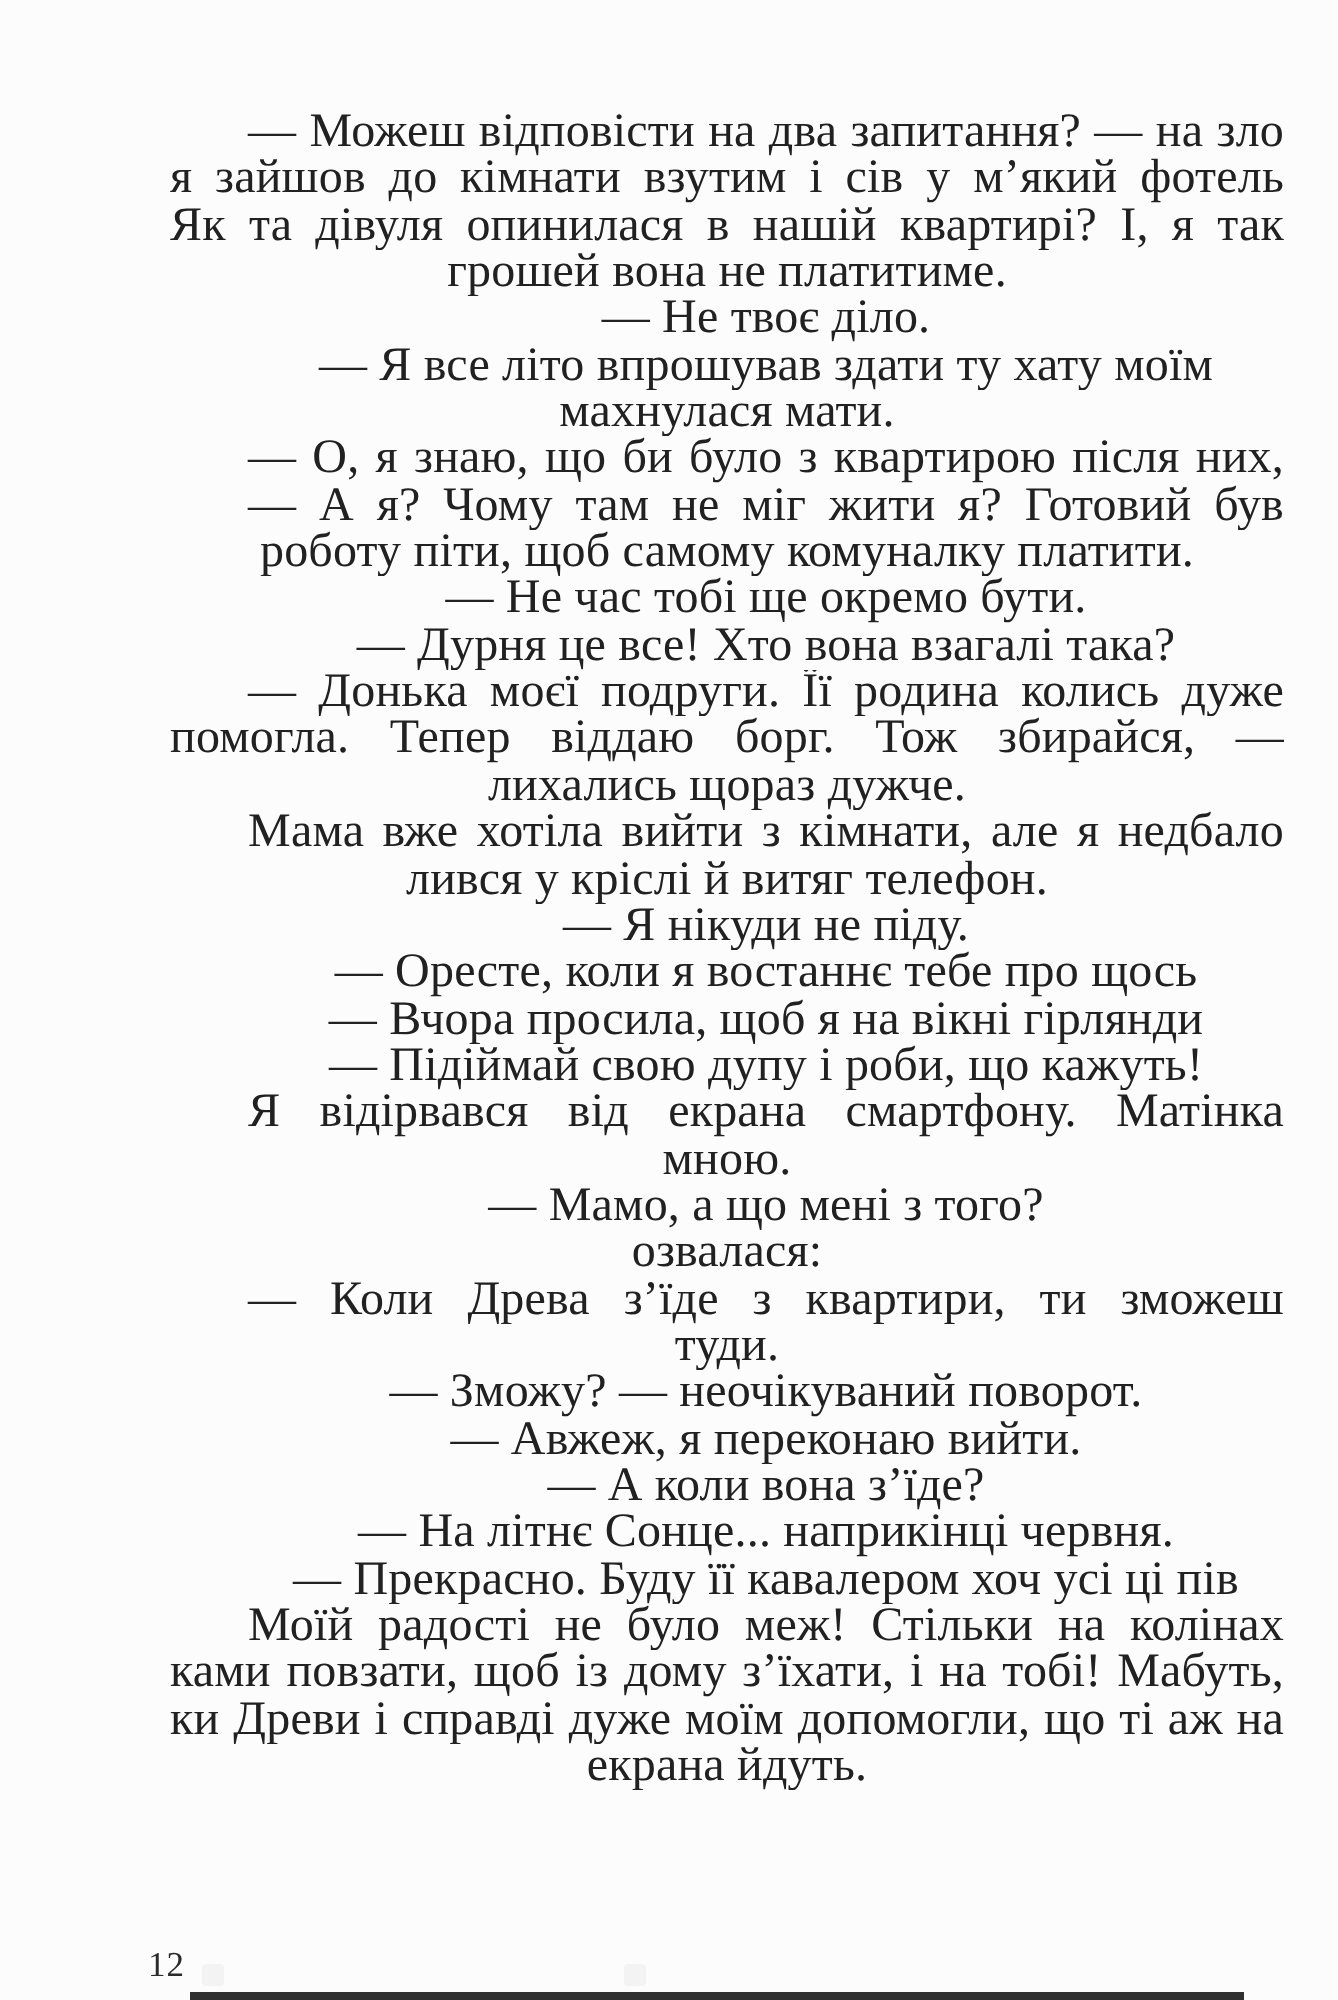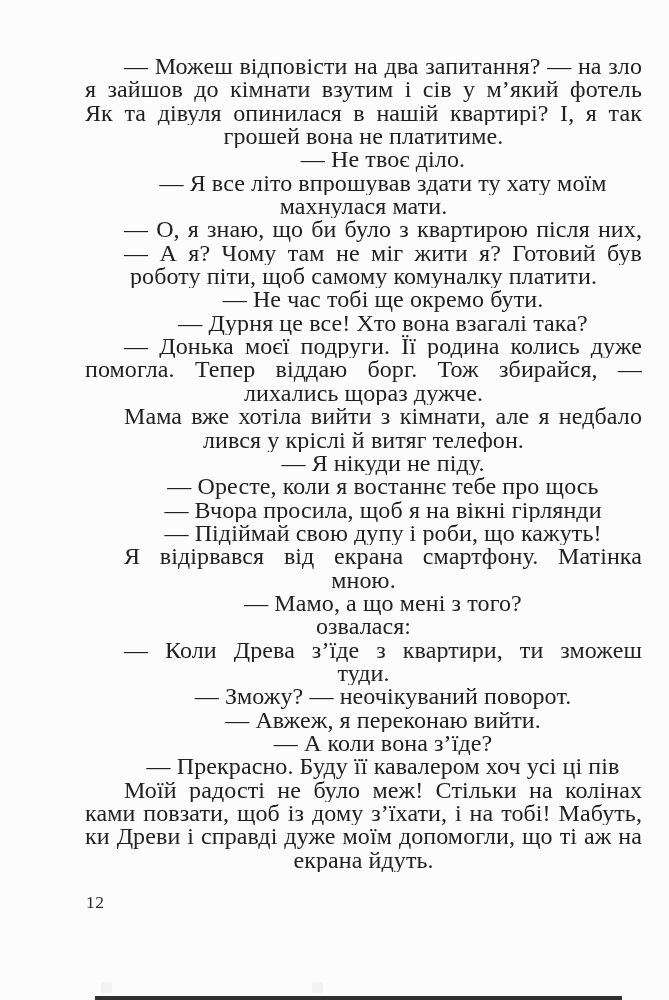--- a/index.html
+++ b/index.html
@@ -30,25 +30,24 @@
     letter-spacing: 0.1px;
   }
   .line.indent { padding-left: 39px; }
   .line.just {
     text-align: justify;
     text-align-last: justify;
   }
   .page-number {
     position: absolute;
     left: 74px;
-    top: 892px;
+    top: 972px;
     font-size: 17.5px;
     color: #2b2b2b;
     letter-spacing: 0.5px;
-    margin-left: 12px;
   }
   .next-page-edge {
     position: absolute;
     left: 95px;
     bottom: 0;
     width: 527px;
     height: 4px;
     background: #303030;
   }
   .scan-smudge {
@@ -89,20 +88,21 @@
       <div class="line indent">— Підіймай свою дупу і роби, що кажуть!</div>
       <div class="line indent just">Я відірвався від екрана смартфону. Матінка нависла наді</div>
       <div class="line">мною.</div>
       <div class="line indent">— Мамо, а що мені з того?</div>
       <div class="line">озвалася:</div>
       <div class="line indent just">— Коли Древа з’їде з квартири, ти зможеш переїхати</div>
       <div class="line">туди.</div>
       <div class="line indent">— Зможу? — неочікуваний поворот.</div>
       <div class="line indent">— Авжеж, я переконаю вийти.</div>
       <div class="line indent">— А коли вона з’їде?</div>
+      <div class="line indent">— На літнє Сонце... наприкінці червня.</div>
       <div class="line indent">— Прекрасно. Буду її кавалером хоч усі ці пів року.</div>
       <div class="line indent just">Моїй радості не було меж! Стільки на колінах перед бать-</div>
       <div class="line just">ками повзати, щоб із дому з’їхати, і на тобі! Мабуть, бать-</div>
       <div class="line just">ки Древи і справді дуже моїм допомогли, що ті аж на такі</div>
       <div class="line">екрана йдуть.</div>
     </div>
   <div class="page-number">12</div>
   <div class="scan-smudge smudge-1"></div>
   <div class="scan-smudge smudge-2"></div>
   <div class="next-page-edge"></div>

